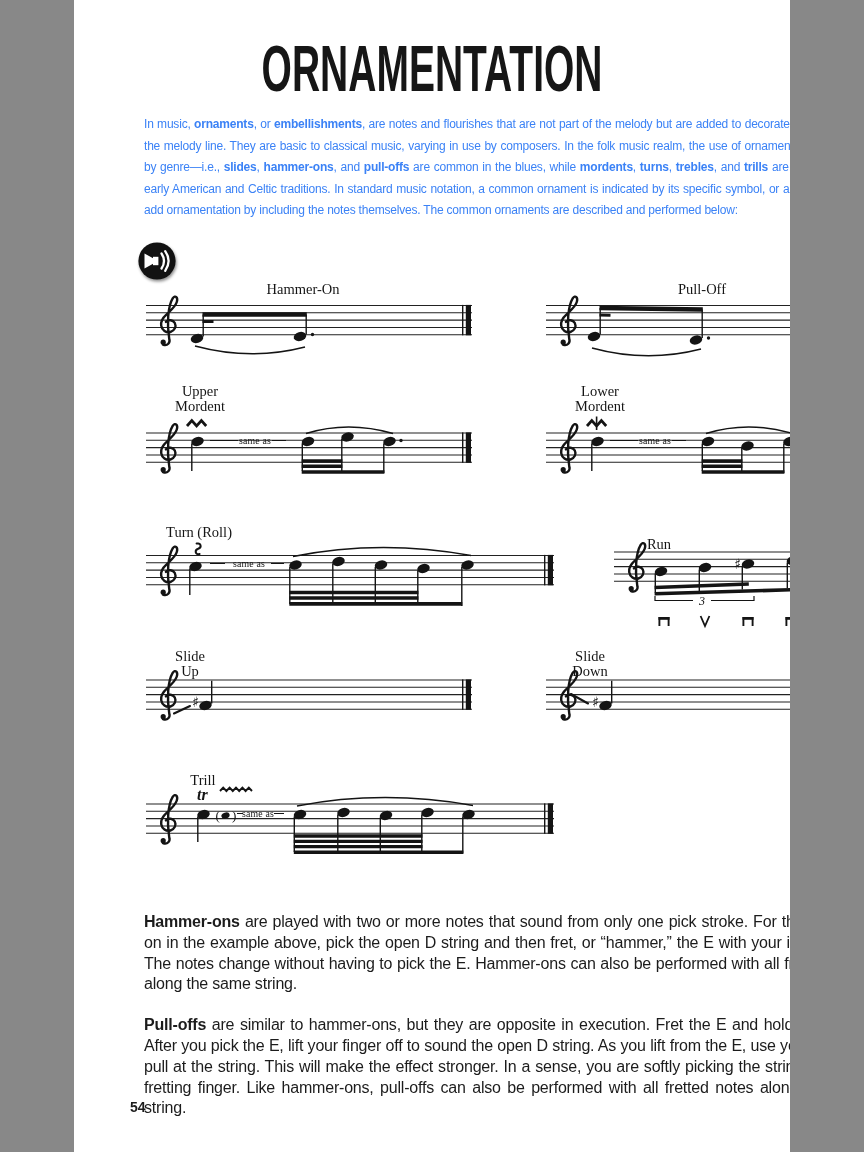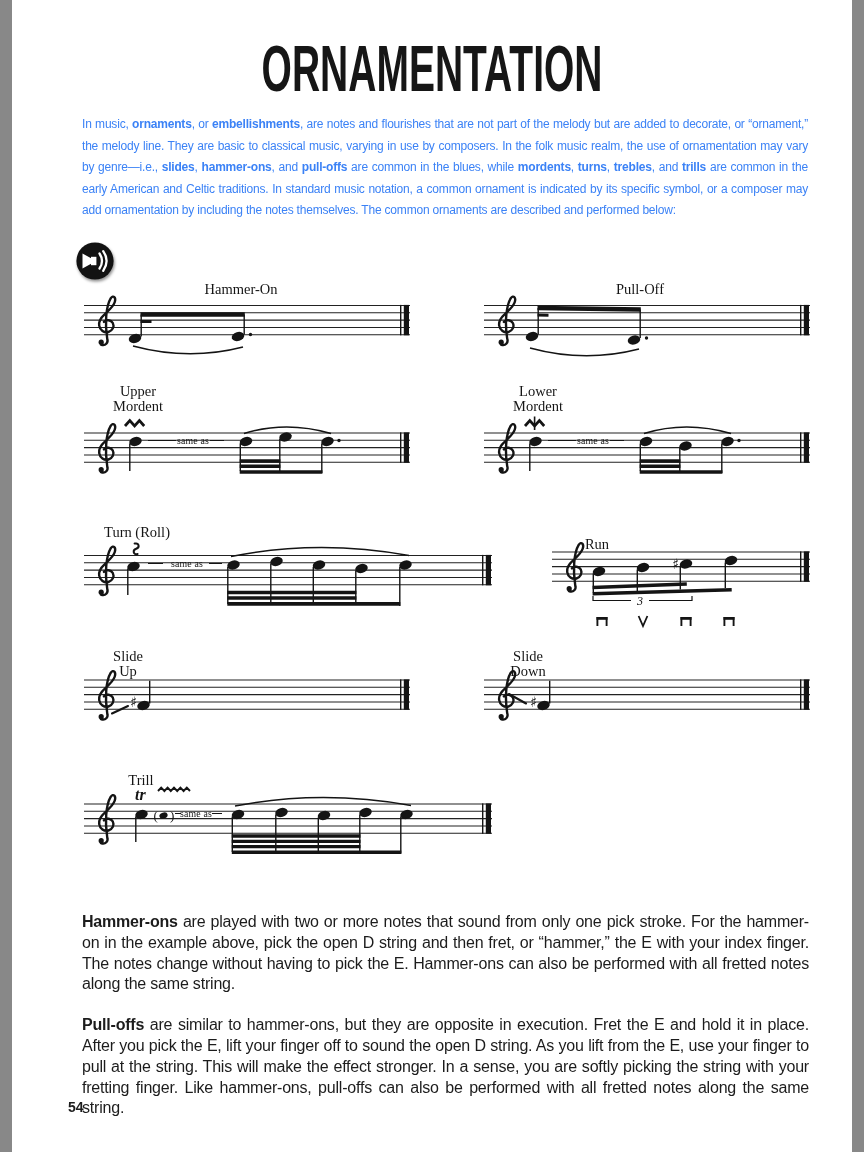--- a/index.html
+++ b/index.html
@@ -1,16 +1,16 @@
 <!DOCTYPE html>
 <html><head>
 <meta charset="utf-8">
 <style>
   html,body{margin:0;padding:0;background:#888;}
-  .page{position:relative;width:840px;height:1152px;margin:0 auto;background:#fff;overflow:hidden;
+  .page{position:relative;width:716px;height:1152px;margin:0 auto;background:#fff;overflow:hidden;
         font-family:"Liberation Sans",sans-serif;color:#1e1e1e;}
   .title{position:absolute;top:36px;left:0;right:0;margin:auto;width:max-content;
          font-weight:bold;font-size:65px;letter-spacing:0px;color:#161616;
          transform:scaleX(0.60);transform-origin:center;white-space:nowrap;line-height:1;}
   .intro{position:absolute;left:70px;top:114px;width:726px;font-size:12px;line-height:21.6px;
          letter-spacing:-0.2px;text-align:justify;color:#3b82f6;}
   .intro b,.bodytext b{font-weight:700;}
   .audio{position:absolute;left:62px;top:240px;width:44px;height:44px;padding:0;border:none;background:transparent;cursor:pointer;}
   .audio svg{filter:drop-shadow(1.5px 2px 1.5px rgba(0,0,0,0.45));}
   #notation{position:absolute;left:0;top:0;}

